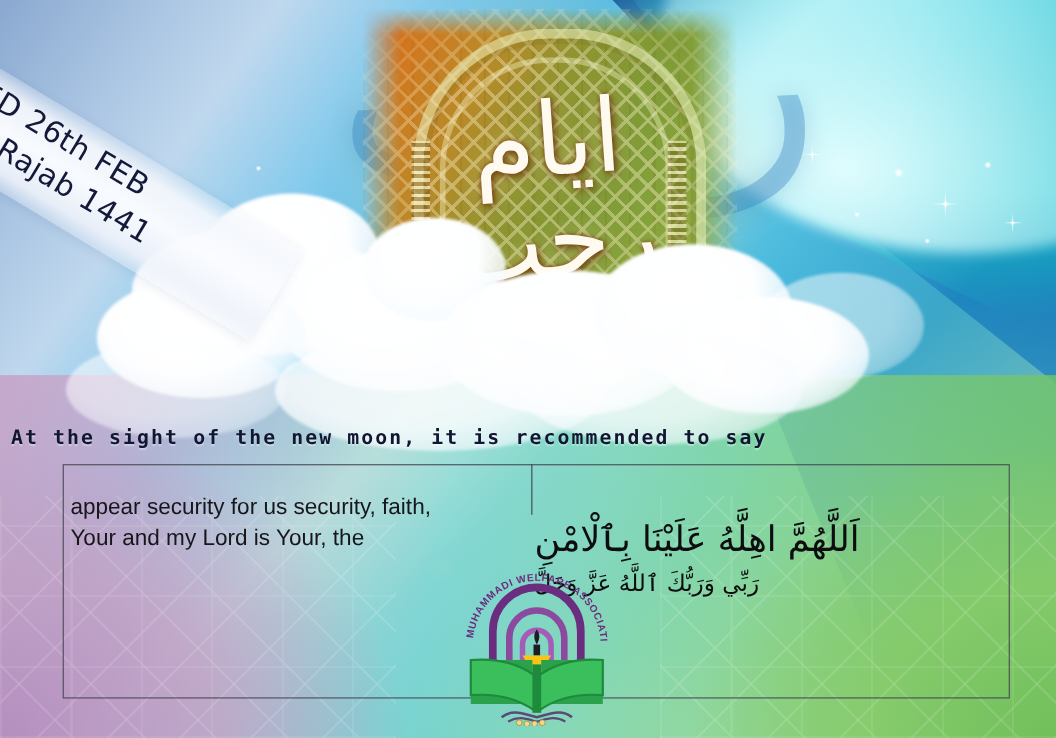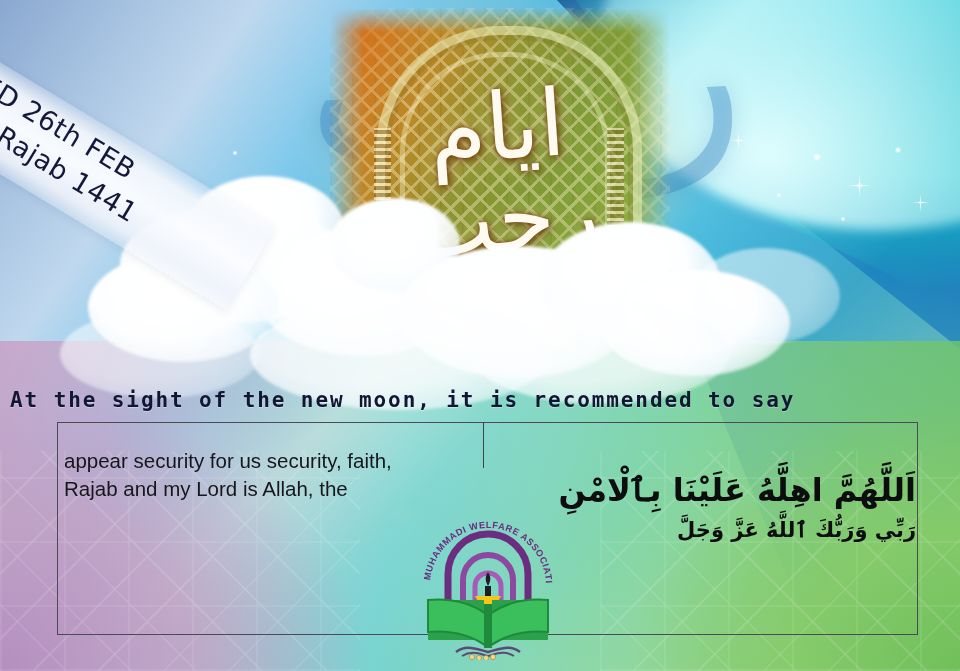--- a/index.html
+++ b/index.html
@@ -214,21 +214,21 @@
     font-size:27px;line-height:1.32;font-weight:400;
     white-space:nowrap;
     letter-spacing:.5px;
   }
   .ribbon-text .l2{padding-left:14px;display:block;}
 
   
   .headline{
     position:absolute;left:10px;top:388px;width:944px;
     font-family:"DejaVu Sans Mono","Liberation Mono",monospace;
-    font-size:21px;
+    font-size:18px;
     font-weight:700;
     color:#111733;
     letter-spacing:1.9px;
     white-space:nowrap;
     text-shadow:0 1px 1px rgba(255,255,255,.35);
   }
 
   
   .content-box{
     position:absolute;left:57px;top:422px;width:861px;height:213px;
@@ -242,25 +242,25 @@
 
   .english{
     position:absolute;left:64px;top:447px;width:400px;
     font-family:"Liberation Sans",sans-serif;
     font-size:20.5px;line-height:1.35;
     color:#16161c;
   }
 
   .arabic{
     position:absolute;right:44px;top:466px;width:430px;
-    direction:rtl;text-align:right;
+    direction:rtl;text-align:left;
     font-family:"DejaVu Sans","Liberation Sans",sans-serif;
     font-size:32px;line-height:1.52;
     color:#0d0d10;
-    font-weight:700;
+    font-weight:400;
   }
   .arabic .ln3{font-size:21px;display:block;}
 
   
   .logo{position:absolute;left:418px;top:500px;width:140px;height:160px;}
   .logo svg{display:block;}
 </style>
 </head>
 <body>
 
@@ -326,21 +326,21 @@
     </div>
   </div>
 
   <div class="headline">At the sight of the new moon, it is recommended to say</div>
 
   <div class="content-box"></div>
   <div class="divider"></div>
 
   <div class="english">
     <div>appear security for us security, faith,</div>
-    <div>Rajab and my Lord is Allah, the</div>
+    <div>Your and my Lord is Your, the</div>
   </div>
 
   <div class="arabic">
     <div>اَللَّهُمَّ اهِلَّهُ عَلَيْنَا بِٱلْامْنِ</div>
     <div class="ln3">رَبِّي وَرَبُّكَ ٱللَّهُ عَزَّ وَجَلَّ</div>
   </div>
 
   <div class="logo">
     <svg width="140" height="160" viewBox="0 0 140 160" xmlns="http://www.w3.org/2000/svg">
       <defs>

